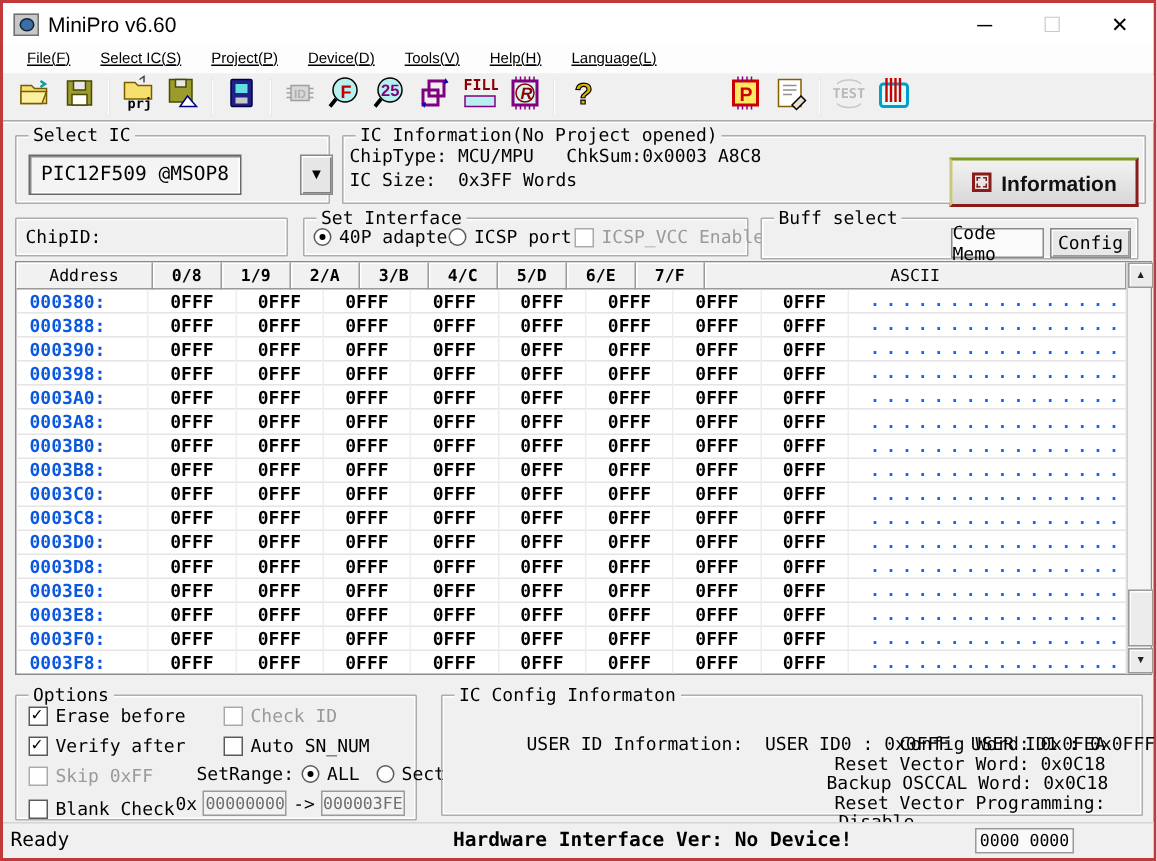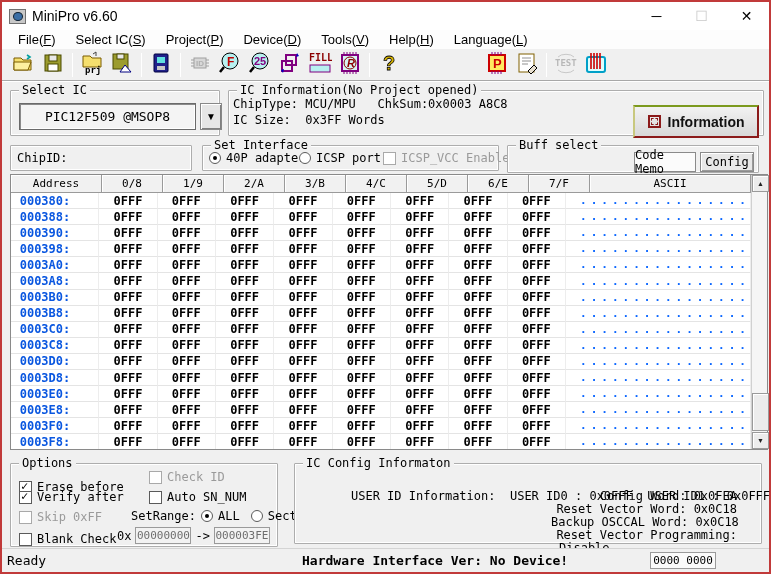--- a/index.html
+++ b/index.html
@@ -17,41 +17,41 @@
               background:#3a6ea5; border-radius:50%; border:1px solid #123; }
   .title-text { font-size:14px; color:#000; }
   .win-controls { margin-left:auto; display:flex; height:100%; }
   .win-btn { width:45px; height:100%; display:flex; align-items:center; justify-content:center;
              font-size:14px; color:#000; cursor:default; }
   .win-btn.disabled { color:#c9c9c9; }
 
   
   .menubar { position:absolute; top:28px; left:0; right:0; height:19px; background:#fdfdfd;
              display:flex; align-items:center; padding-left:6px; }
-  .menu-item { font-size:13px; color:#000; padding:1px 10px; white-space:nowrap; }
+  .menu-item { font-size:10px; color:#000; padding:1px 10px; white-space:nowrap;text-decoration:underline; }
   .menu-item u { text-decoration:underline; }
 
   
   .toolbar { position:absolute; top:47px; left:0; right:0; height:32px; background:#f0f0f0;
              border-bottom:1px solid #a8a8a8; box-shadow:0 1px 0 #ffffff;
              display:flex; align-items:center; padding-left:6px; }
   .tb-btn { width:30px; height:28px; display:flex; align-items:center; justify-content:center; }
   .tb-sep { width:1px; height:24px; background:#a8a8a8; border-right:1px solid #fff; margin:0 4px; }
   .tb-gap { width:78px; }
   .tb-btn svg { width:24px; height:24px; }
 
   
   .group { position:absolute; border:1px solid #adadad; border-radius:1px;
            box-shadow:inset 0 0 0 1px #ffffff; }
   .group-title { position:absolute; top:-8px; left:8px; background:#f0f0f0; padding:0 3px;
                  font-family:"DejaVu Sans Mono", monospace; font-size:12px; color:#000; white-space:nowrap; }
   .mono { font-family:"DejaVu Sans Mono", monospace; font-size:12px; color:#000; white-space:pre; }
 
   
-  .combo-field { position:absolute; left:8px; top:12px; width:177px; height:27px;
+  .combo-field { position:absolute; left:8px; top:12px; width:142px; height:27px;
                  border:1px solid #6a6a6a; background:#f4f4f4;
                  box-shadow:inset 1px 1px 0 #8a8a8a, inset -1px -1px 0 #fff;
                  display:flex; align-items:center; justify-content:center; }
   .combo-field span { font-family:"DejaVu Sans Mono", monospace; font-size:13px; }
   .combo-arrow { position:absolute; left:189px; top:12px; width:22px; height:27px; background:#e6e6e6;
                  border:1px solid #888; box-shadow:inset 1px 1px 0 #fff, inset -1px -1px 0 #808080;
                  display:flex; align-items:center; justify-content:center; font-size:10px; color:#000; }
 
   
   .info-btn { position:absolute; right:4px; top:14px; width:126px; height:33px;
@@ -88,21 +88,21 @@
   .hex-wrap { position:absolute; left:8px; top:172px; width:758px; height:276px;
               border:1px solid #8a8a8a; background:#fff; display:flex; }
   .hex-table { width:740px; display:flex; flex-direction:column; }
   .hex-header { display:flex; height:18px; background:#f1f1f1; }
   .hex-header .hcell { border-right:1px solid #9a9a9a; border-bottom:1px solid #9a9a9a;
               box-shadow:inset 1px 1px 0 #fff; display:flex; align-items:center; justify-content:center;
               font-family:"DejaVu Sans Mono", monospace; font-size:11px; }
   .hex-body { flex:1; overflow:hidden; }
   .hex-row { display:flex; height:16.1px; }
   .hcell-addr { width:91px; }
-  .hcell-val  { width:61px; }
+  .hcell-val  { width:46px;font-weight:bold; }
   .hcell-asc  { flex:1; }
   .bcell { border-right:1px solid #ededed; border-bottom:1px solid #e4e4e4;
            display:flex; align-items:center; justify-content:center;
            font-family:"DejaVu Sans Mono", monospace; font-size:12px; font-weight:bold; }
   .bcell-addr { width:91px; color:#0a57e0; justify-content:flex-end; padding-right:28px; }
   .bcell-val { width:61px; color:#000; }
   .bcell-asc { flex:1; color:#0a66ff; justify-content:flex-start; padding-left:14px;
                letter-spacing:4px; font-size:11px; }
   .vscroll { width:18px; background:#f5f5f5; border-left:1px solid #d0d0d0; position:relative; }
   .sbtn { position:absolute; left:0; width:17px; height:17px; background:#ececec;
@@ -532,21 +532,21 @@
     <div class="vscroll">
       <div class="sbtn up">▲</div>
       <div class="sthumb"></div>
       <div class="sbtn down">▼</div>
     </div>
   </div>
 
   <div class="group" style="left:8px; top:461px; width:268px; height:84px;">
     <span class="group-title">Options</span>
     <div id="optionsChecks">
-        <div class="ctl-row" style="left: 8px; top: 16px;">
+        <div class="ctl-row" style="left: 8px; top: 6px;">
           <span class="checkbox checked"></span>
           <span style="max-width: 92px; overflow: hidden;">Erase before</span>
         </div>
         <div class="ctl-row" style="left: 8px; top: 26px;">
           <span class="checkbox checked"></span>
           <span>Verify after</span>
         </div>
         <div class="ctl-row disabled-txt" style="left: 8px; top: 46px;">
           <span class="checkbox disabled-ctl"></span>
           <span>Skip 0xFF</span>

